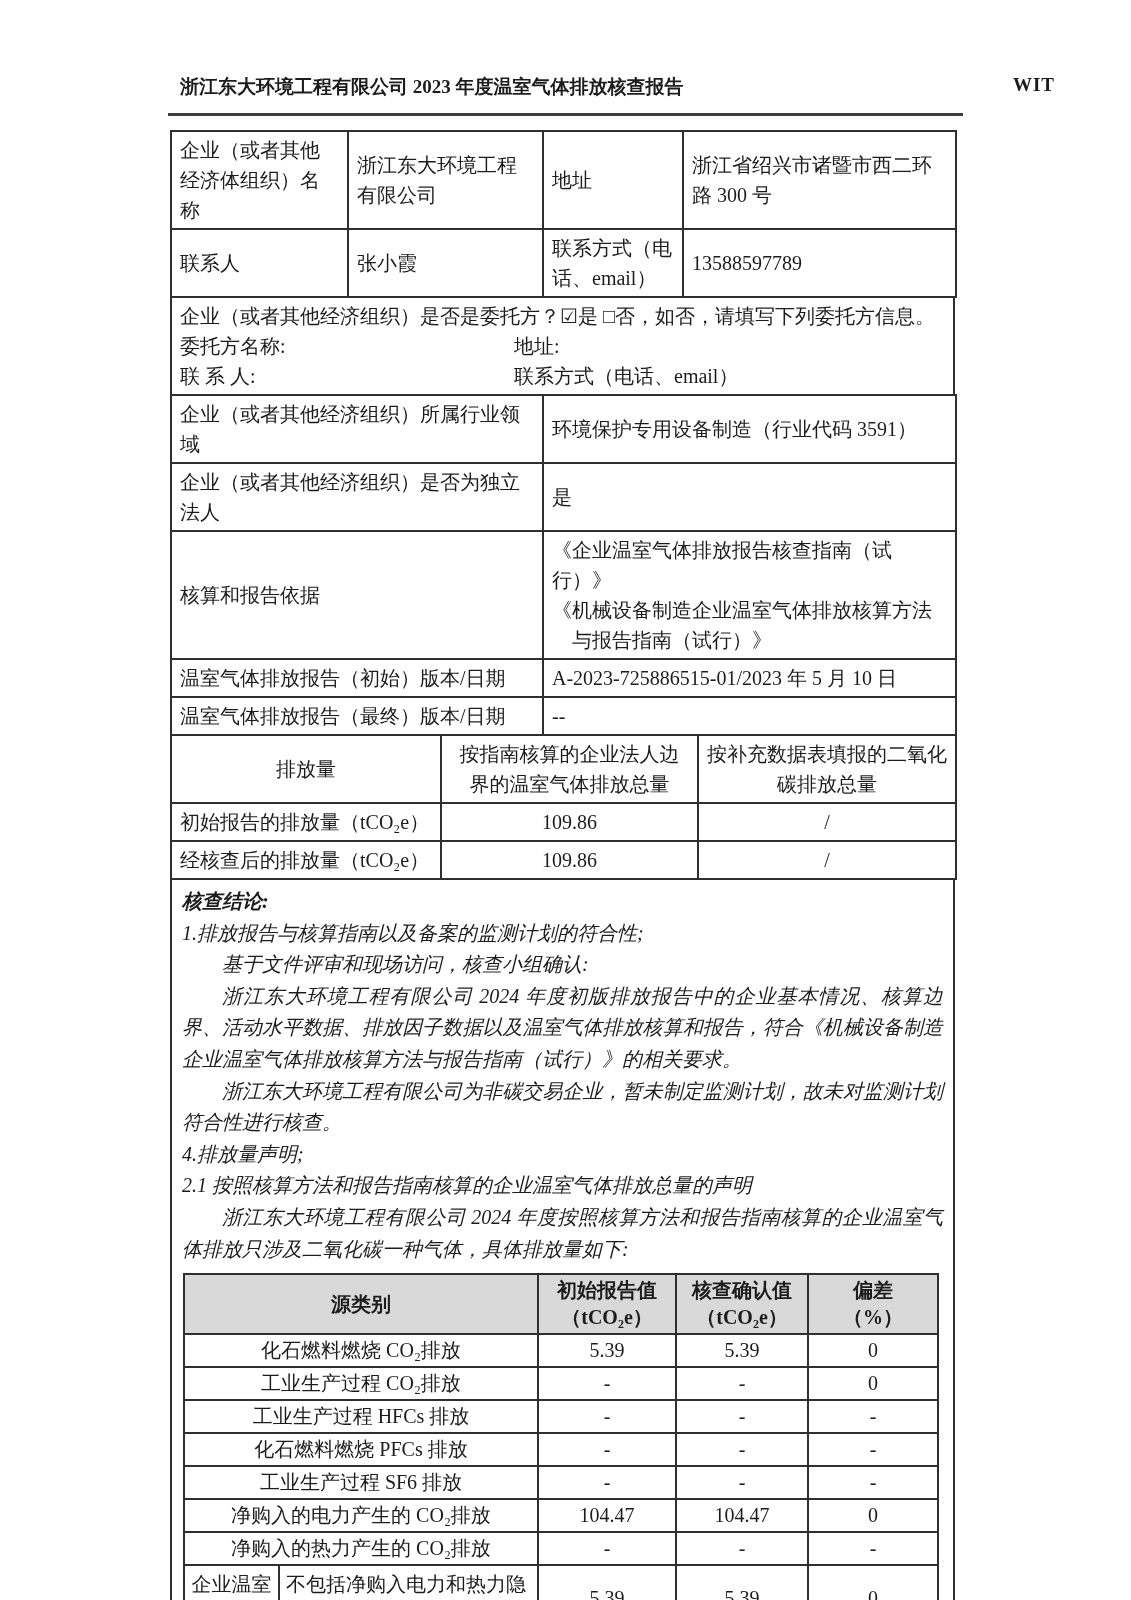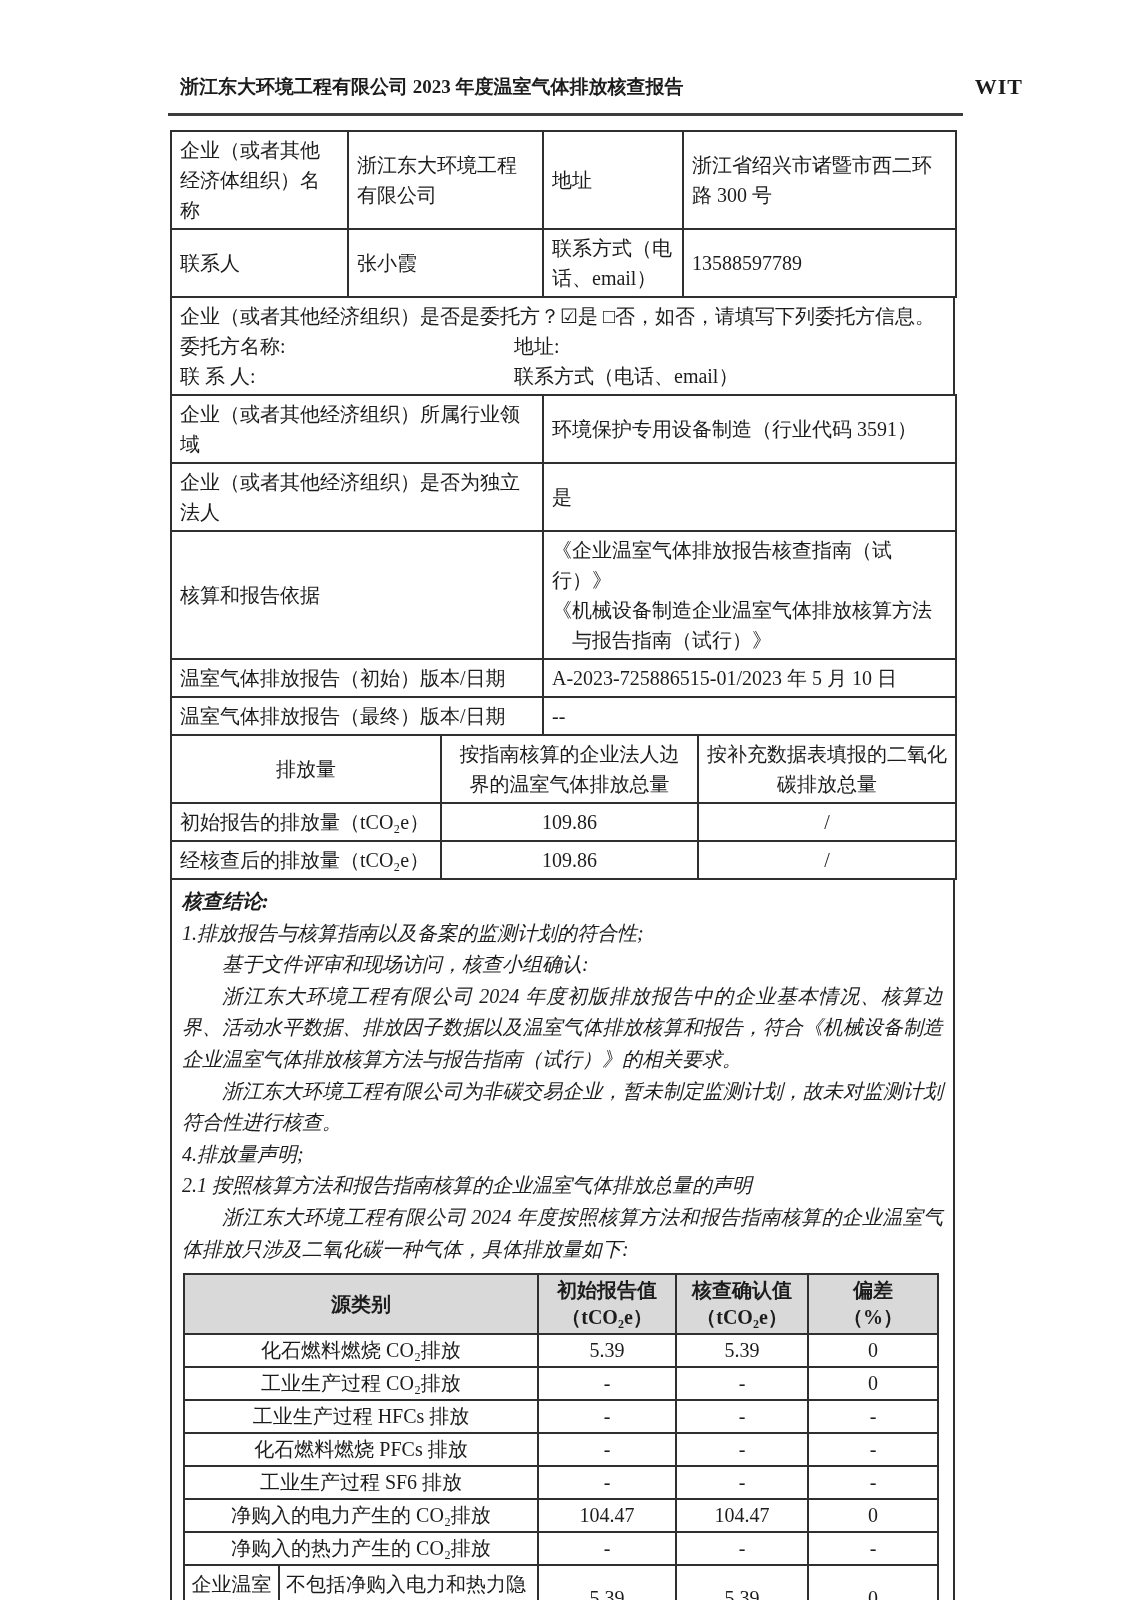--- a/index.html
+++ b/index.html
@@ -7,24 +7,24 @@
     width:1131px; height:1600px;
     font-family:"Liberation Serif","DejaVu Serif",serif;
     color:#1c1c1c;
     -webkit-font-smoothing:antialiased;
   }
   .page { position:relative; width:1131px; height:1600px; overflow:hidden; }
 
   
   .hdr {
     display:flex; justify-content:space-between; align-items:flex-start;
-    margin:0 108px 0 180px; padding-top:74px;
+    margin:0 76px 0 180px; padding-top:74px;
     font-size:19px; font-weight:bold;
   }
-  .hdr .brand { font-weight:bold; font-size:22px; letter-spacing:1px; }
+  .hdr .brand { font-weight:bold; font-size:19px; letter-spacing:1px; }
   .rule { margin:13px 0 14px 168px; width:795px; height:3px; background:#3c3c3c; }
 
   
   .doc { margin-left:170px; width:785px; font-size:20px; }
   table { border-collapse:collapse; table-layout:fixed; width:785px; }
   table + table, .stack { margin-top:-2px; }
   td {
     border:2px solid #2f2f2f;
     padding:3px 8px;
     line-height:1.5;

